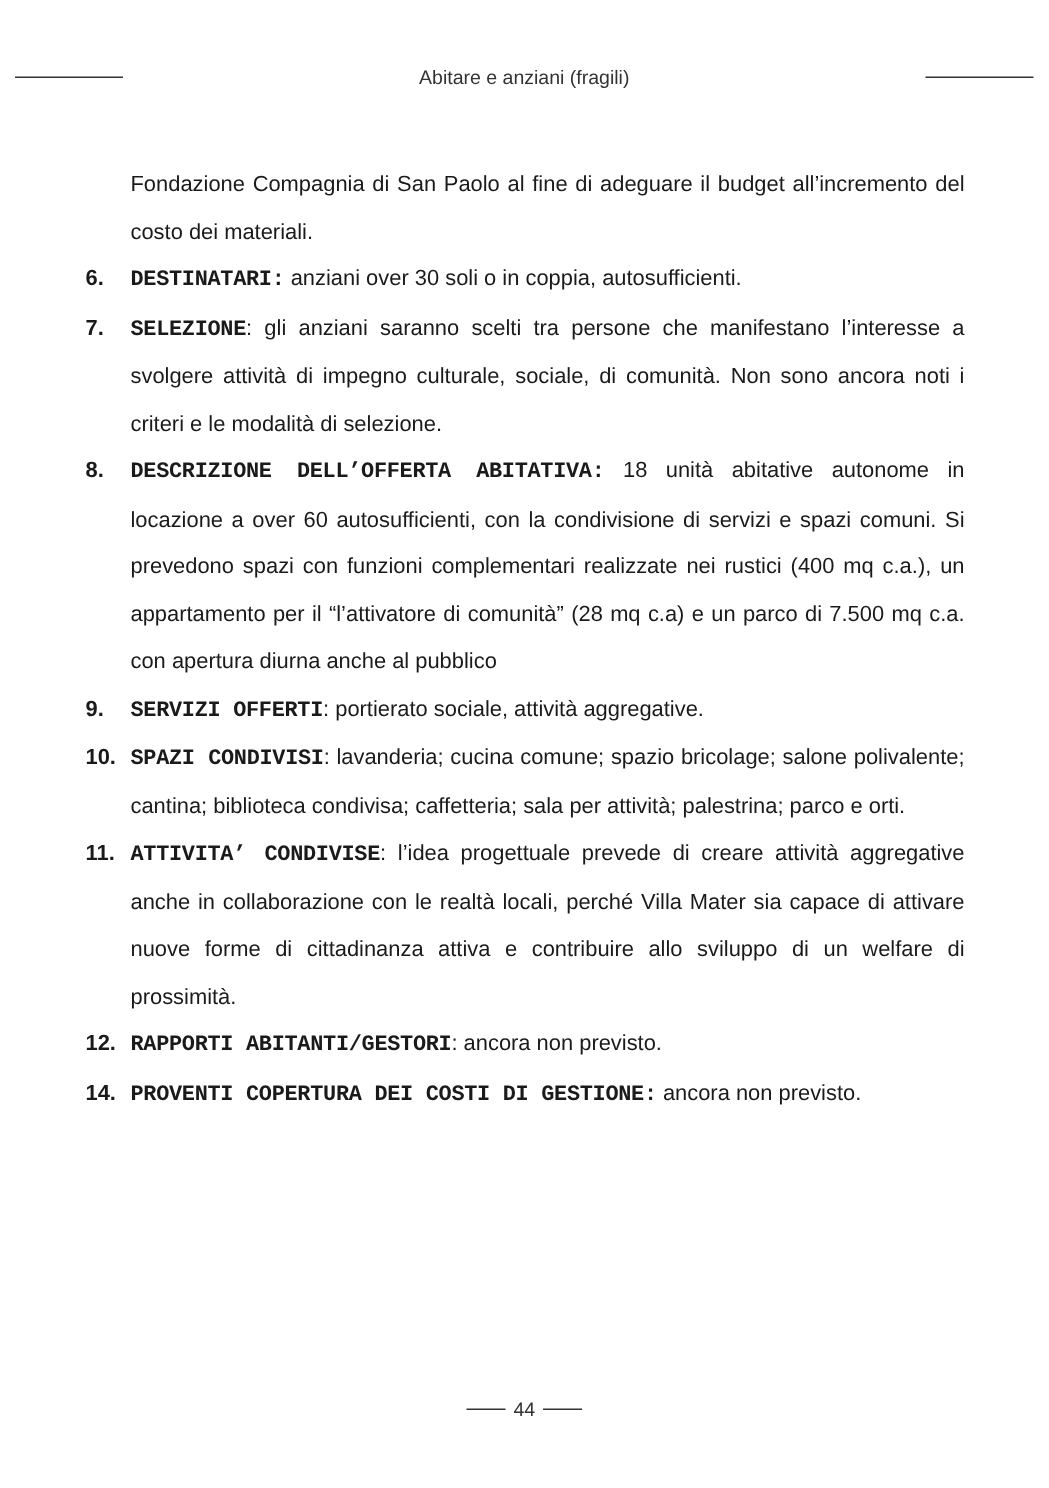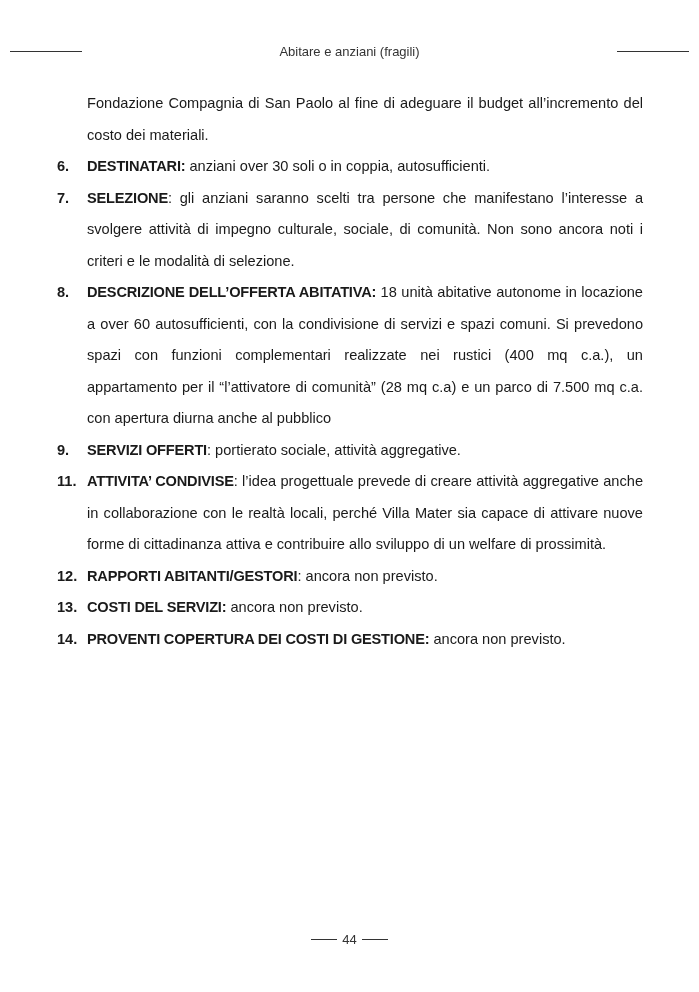--- a/index.html
+++ b/index.html
@@ -37,36 +37,38 @@
       position: absolute;
       top: 88px;
       left: 57px;
       width: 586px;
       font-size: 14.6px;
       line-height: 31.5px;
     }
     .para-cont {
       padding-left: 30px;
       text-align: justify;
+      margin-top: 20px;
     }
     .item {
       display: flex;
       align-items: flex-start;
     }
     .item .num {
       flex: 0 0 30px;
       font-weight: bold;
     }
     .item .body {
       flex: 1;
       text-align: justify;
     }
     .item .term {
       font-weight: bold;
       letter-spacing: -0.2px;
+      font-family: Liberation Mono, monospace;
     }
     .page-footer {
       position: absolute;
       top: 932px;
       left: 0;
       width: 699px;
       display: flex;
       justify-content: center;
       align-items: center;
       font-size: 13px;
@@ -105,35 +107,35 @@
   <div class="item">
     <span class="num">8.</span>
     <span class="body"><span class="term">DESCRIZIONE DELL’OFFERTA ABITATIVA:</span><span> 18 unità abitative autonome in locazione a over 60 autosufficienti, con la condivisione di servizi e spazi comuni. Si prevedono spazi con funzioni complementari realizzate nei rustici (400 mq c.a.), un appartamento per il “l’attivatore di comunità” (28 mq c.a) e un parco di 7.500 mq c.a. con apertura diurna anche al pubblico</span></span>
   </div>
 
   <div class="item">
     <span class="num">9.</span>
     <span class="body"><span class="term">SERVIZI OFFERTI</span><span>: portierato sociale, attività aggregative.</span></span>
   </div>
 
+  <div class="item">
+    <span class="num">10.</span>
+    <span class="body"><span class="term">SPAZI CONDIVISI</span><span>: lavanderia; cucina comune; spazio bricolage; salone polivalente; cantina; biblioteca condivisa; caffetteria; sala per attività; palestrina; parco e orti.</span></span>
+  </div>
 
   <div class="item">
     <span class="num">11.</span>
     <span class="body"><span class="term">ATTIVITA’ CONDIVISE</span><span>: l’idea progettuale prevede di creare attività aggregative anche in collaborazione con le realtà locali, perché Villa Mater sia capace di attivare nuove forme di cittadinanza attiva e contribuire allo sviluppo di un welfare di prossimità.</span></span>
   </div>
 
   <div class="item">
     <span class="num">12.</span>
     <span class="body"><span class="term">RAPPORTI ABITANTI/GESTORI</span><span>: ancora non previsto.</span></span>
   </div>
 
-  <div class="item">
-    <span class="num">13.</span>
-    <span class="body"><span class="term">COSTI DEL SERVIZI:</span><span> ancora non previsto.</span></span>
-  </div>
 
   <div class="item">
     <span class="num">14.</span>
     <span class="body"><span class="term">PROVENTI COPERTURA DEI COSTI DI GESTIONE:</span><span> ancora non previsto.</span></span>
   </div>
 
 </div>
 
 <div class="page-footer">
   <span class="rule"></span>

